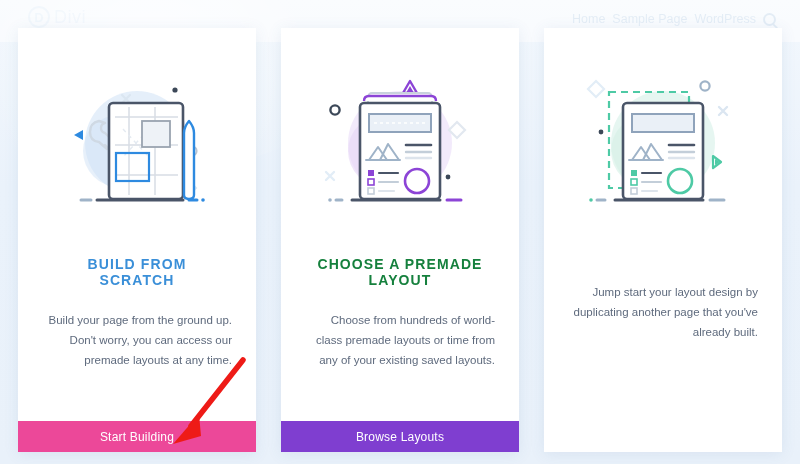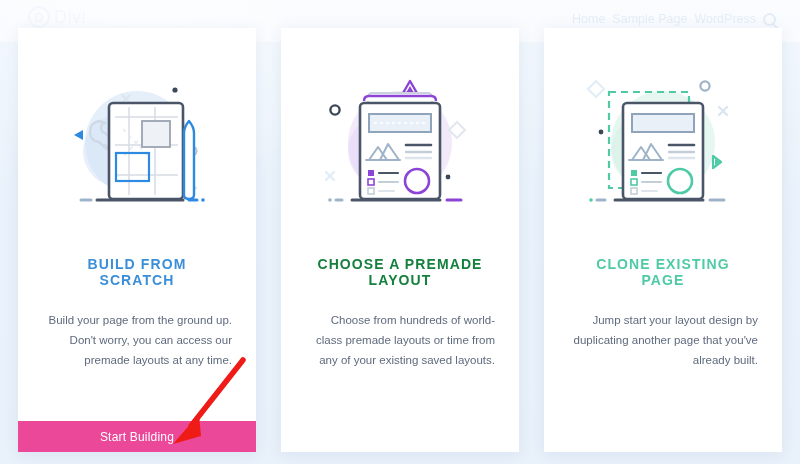--- a/index.html
+++ b/index.html
@@ -264,20 +264,21 @@
           <circle cx="117" cy="122" r="12" fill="none" stroke="#8c44d6" stroke-width="2.6"></circle>
 
           <line x1="52" y1="141" x2="140" y2="141" stroke="#4a5568" stroke-width="3" stroke-linecap="round"></line>
           <line x1="36" y1="141" x2="42" y2="141" stroke="#9fb3c8" stroke-width="3" stroke-linecap="round"></line>
           <circle cx="30" cy="141" r="1.8" fill="#9fb3c8"></circle>
           <line x1="147" y1="141" x2="161" y2="141" stroke="#8c44d6" stroke-width="3" stroke-linecap="round"></line>
         </svg>
       </div>
       <div class="card-title" style="color:#15803d">CHOOSE A PREMADE LAYOUT</div>
       <div class="card-desc">Choose from hundreds of world-class premade layouts or time from any of your existing saved layouts.</div>
+      <button class="card-btn" style="background:#7f3ed0">Browse Layouts</button>
     </div>
 
     <div class="card">
       <div class="illus-wrap">
         <svg width="200" height="170" viewBox="0 0 200 170">
           <circle cx="100" cy="84" r="52" fill="#e2f5ef" opacity=".85"></circle>
           <circle cx="84" cy="92" r="36" fill="#d5f0e6" opacity=".6"></circle>
 
           <rect x="46" y="33" width="80" height="96" fill="none" stroke="#4ecaa5" stroke-width="2.2" stroke-dasharray="7 5"></rect>
 
@@ -312,21 +313,20 @@
           <line x1="79" y1="132" x2="94" y2="132" stroke="#dde4ec" stroke-width="2.2" stroke-linecap="round"></line>
 
           <circle cx="117" cy="122" r="12" fill="none" stroke="#4ecaa5" stroke-width="2.6"></circle>
 
           <line x1="52" y1="141" x2="140" y2="141" stroke="#4a5568" stroke-width="3" stroke-linecap="round"></line>
           <line x1="34" y1="141" x2="42" y2="141" stroke="#9fb3c8" stroke-width="3" stroke-linecap="round"></line>
           <circle cx="28" cy="141" r="1.8" fill="#4ecaa5"></circle>
           <line x1="147" y1="141" x2="161" y2="141" stroke="#9fb3c8" stroke-width="3" stroke-linecap="round"></line>
         </svg>
       </div>
-      <div class="card-title" style="color:#4ecaa5">CLONE EXISTING PAGE</div>
       <div class="card-desc">Jump start your layout design by duplicating another page that you've already built.</div>
     </div>
 
   </div>
 
   <svg class="annot-arrow" viewBox="0 0 90 100">
     <path d="M78 8 L26 74" stroke="#ee1b17" stroke-width="5.5" stroke-linecap="round" fill="none"></path>
     <path d="M8 92 L34 62 L36 84 Z" fill="#ee1b17"></path>
   </svg>
 

